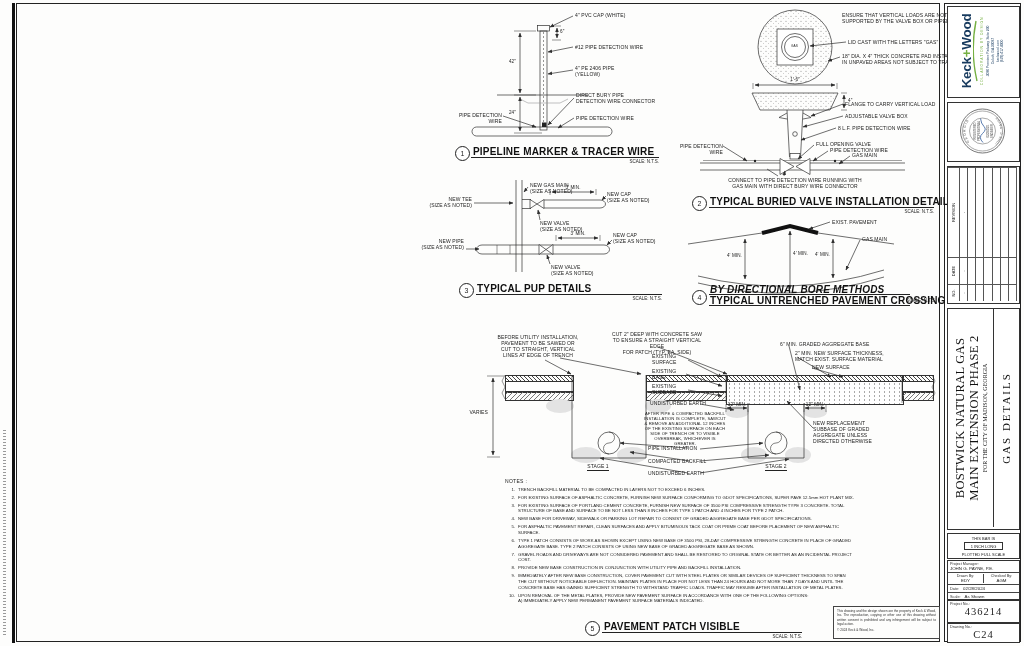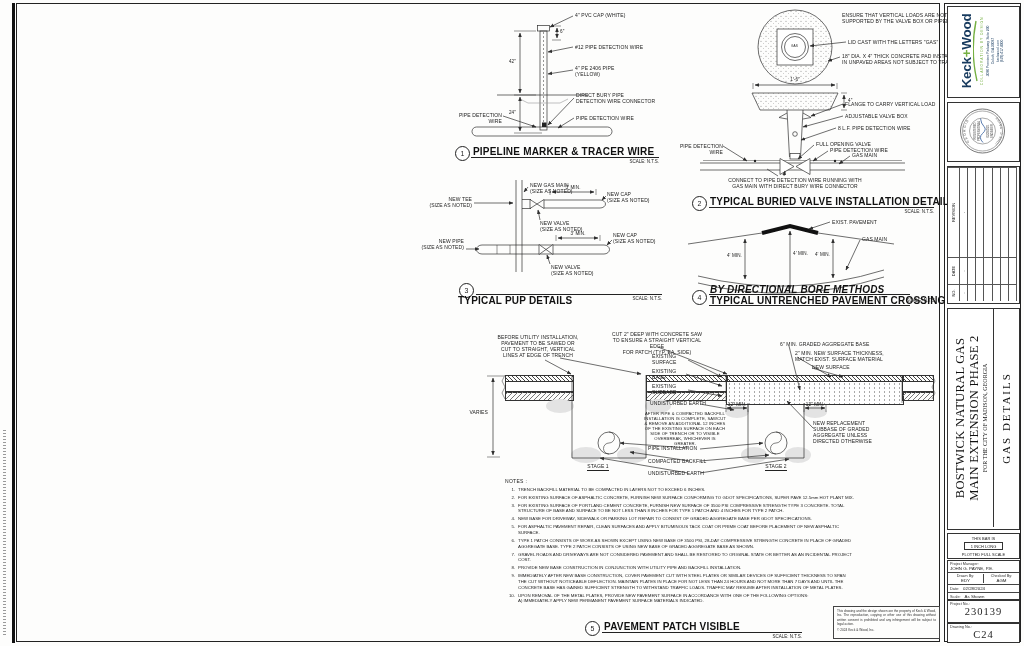--- a/index.html
+++ b/index.html
@@ -271,21 +271,21 @@
   <div class="lb" style="left:540px;top:220px;">NEW VALVE
 (SIZE AS NOTED)</div>
   <div class="lb ra" style="left:420px;top:238px;width:44px;">NEW PIPE
 (SIZE AS NOTED)</div>
   <div class="lb dim ca" style="left:560px;top:231px;width:36px;">3' MIN.</div>
   <div class="lb" style="left:613px;top:232px;">NEW CAP
 (SIZE AS NOTED)</div>
   <div class="lb" style="left:551px;top:264px;">NEW VALVE
 (SIZE AS NOTED)</div>
   <div class="dnum" style="left:459px;top:283px;">3</div>
-  <div class="dt-title" style="left:458px;top:283px;margin-top:12px;">TYPICAL PUP DETAILS</div>
+  <div class="dt-title" style="left:477px;top:283px;">TYPICAL PUP DETAILS</div>
   <div class="dt-line" style="left:476px;top:294px;width:186px;"></div>
   <div class="dt-scale" style="left:604px;top:296px;">SCALE: N.T.S.</div>
 
   <div class="lb" style="left:832px;top:219px;">EXIST. PAVEMENT</div>
   <div class="lb" style="left:862px;top:236px;">GAS MAIN</div>
   <div class="lb dim ra" style="left:722px;top:253px;width:20px;">4' MIN.</div>
   <div class="lb dim" style="left:793px;top:251px;">4' MIN.</div>
   <div class="lb dim ra" style="left:810px;top:252px;width:20px;">4' MIN.</div>
   <div class="dnum" style="left:692px;top:290px;">4</div>
   <div class="dt-title" style="left:710px;top:284px;font-style:italic;">BY DIRECTIONAL BORE METHODS</div>
@@ -505,21 +505,21 @@
       <span class="ival">02/28/2024</span>
     </div>
     <div class="irow" style="display:flex;gap:4px;align-items:baseline;border-bottom:none;">
       <span class="ilabel">Scale:</span>
       <span class="ival">As Shown</span>
     </div>
   </div>
 
   <div class="box" style="top:600px;height:21px;">
     <div class="ilabel" style="padding:1px 2px 0;">Project No.:</div>
-    <div class="bignum">230139</div>
+    <div class="bignum">436214</div>
   </div>
 
   <div class="box" style="top:623px;height:18px;">
     <div class="ilabel" style="padding:1px 2px 0;">Drawing No.:</div>
     <div class="bignum">C24</div>
   </div>
 
 </div>
 
 </body></html>

